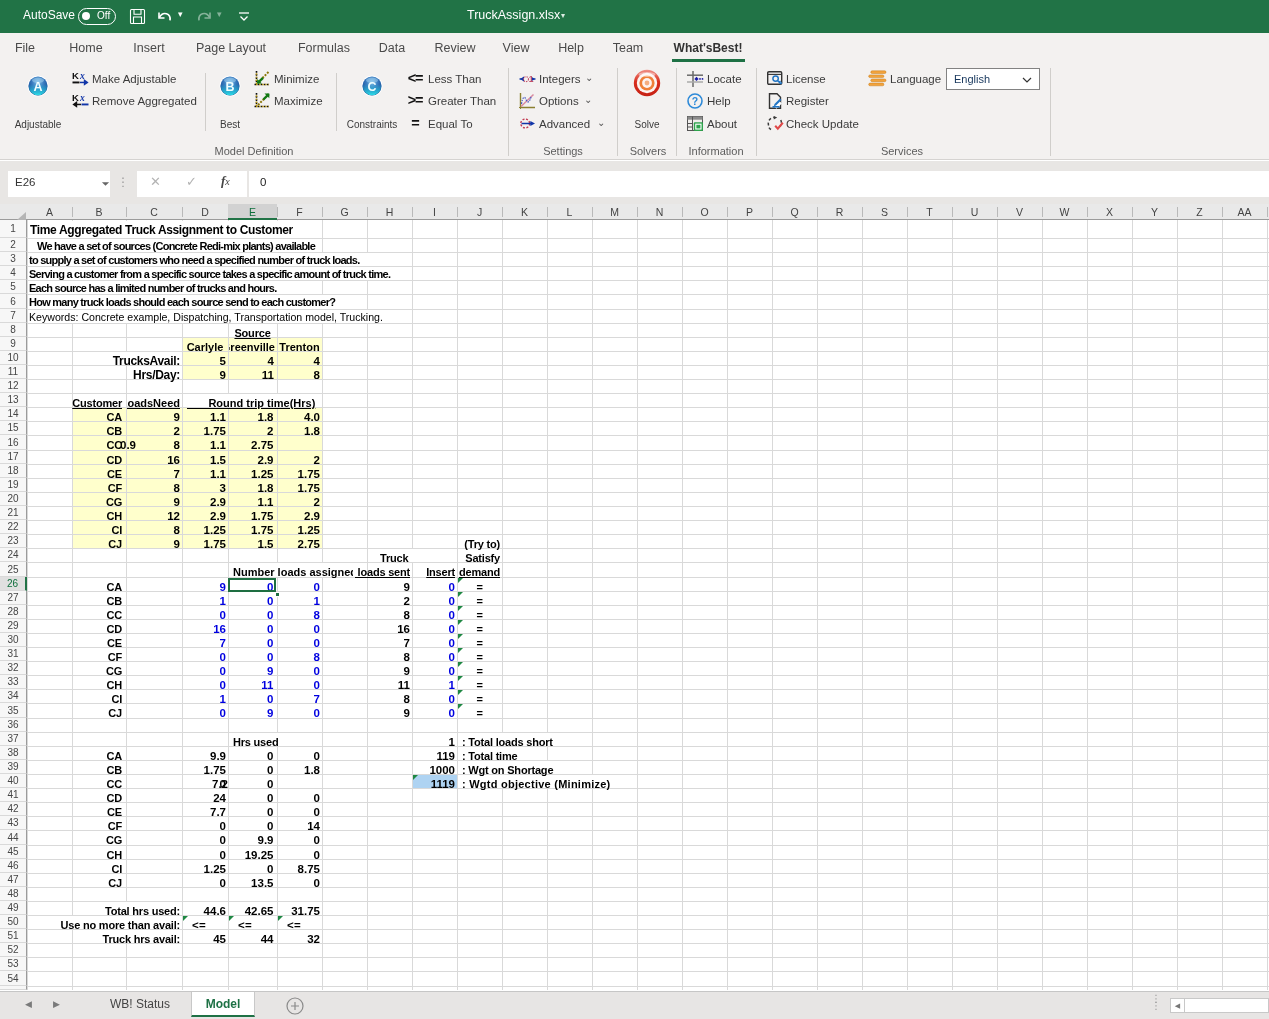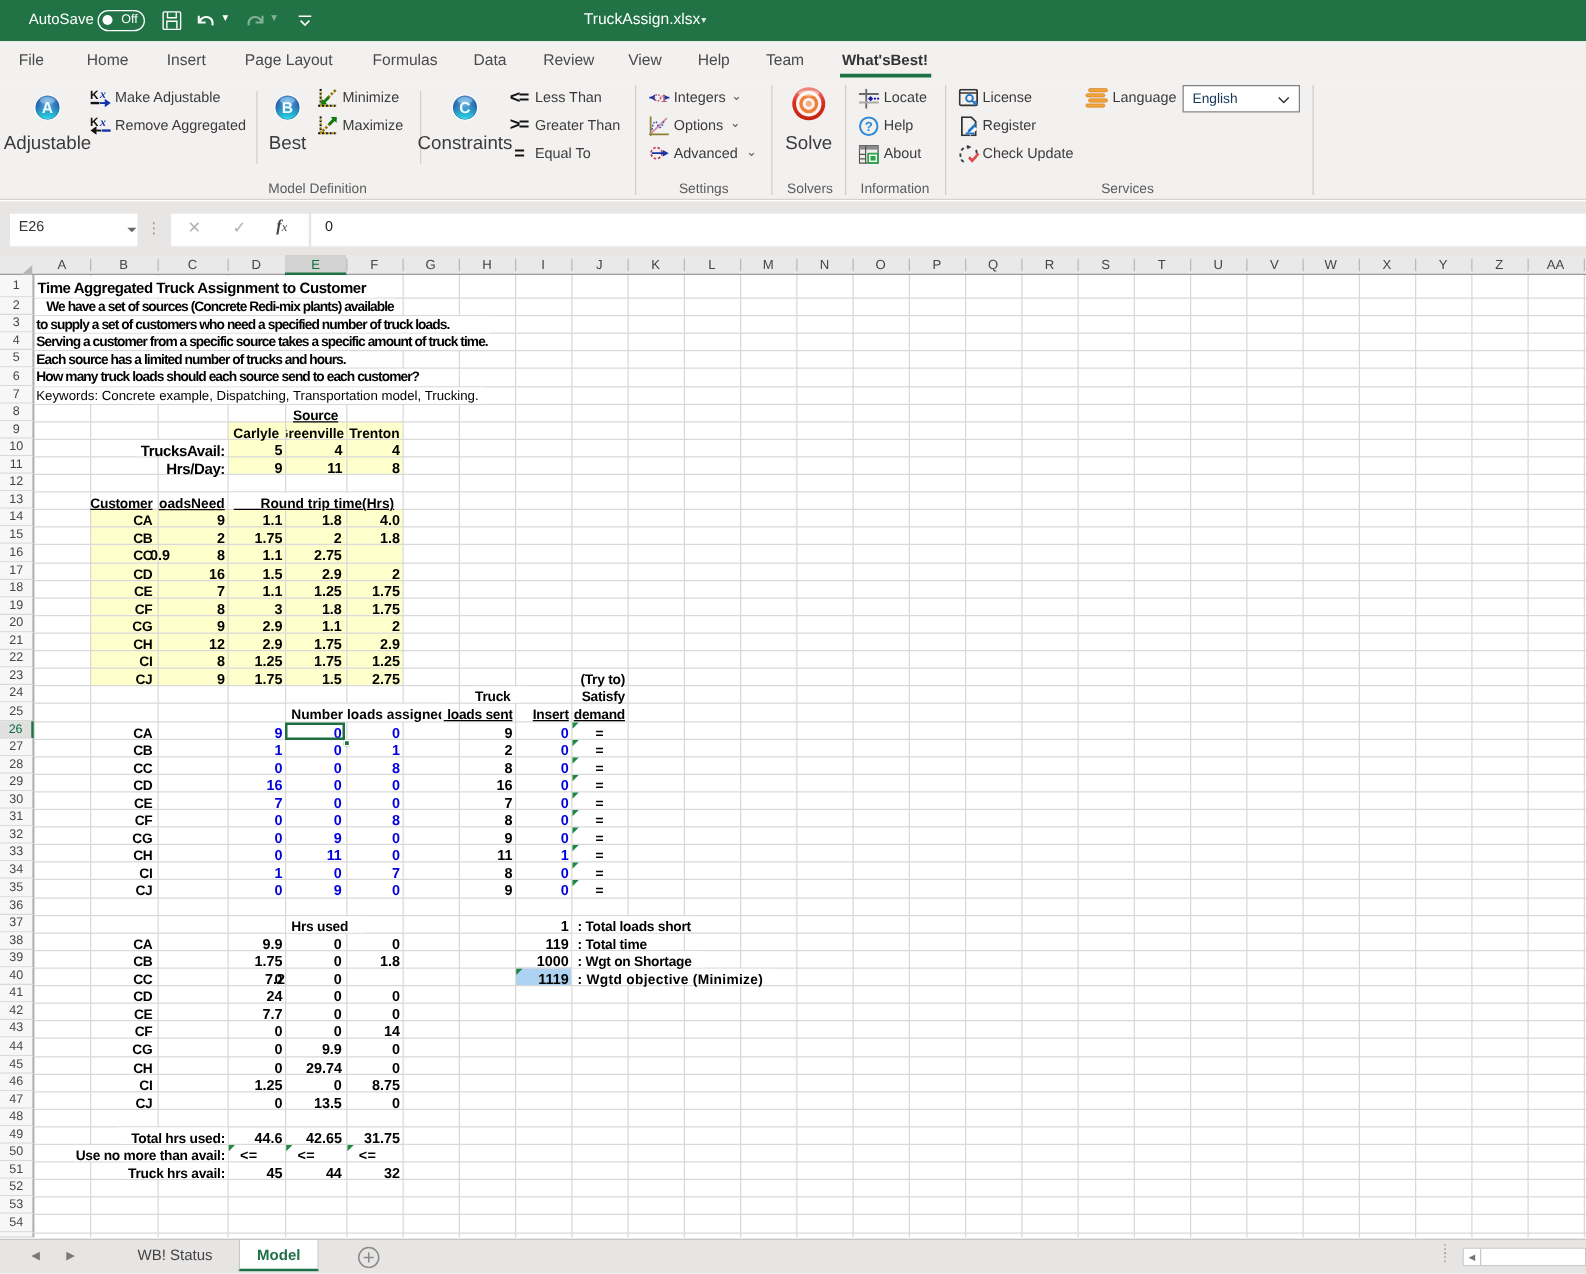--- a/index.html
+++ b/index.html
@@ -16,21 +16,21 @@
 .searchpill{position:absolute;left:784px;top:4px;width:366px;height:24px;background:#b7d1c1;border-radius:2px}
 .searchpill span{position:absolute;left:50px;top:5px;font-size:11.5px;color:#1d5735}
 .tabrow{position:absolute;left:0;top:33px;width:1269px;height:32px;background:#f3f1f0}
 .rtab{position:absolute;top:8px;transform:translateX(-50%);font-size:12.5px;color:#4a4a4a;white-space:nowrap}
 .rtab.active{color:#333;font-weight:bold;font-size:12px}
 .tabunder{position:absolute;left:672px;top:26px;width:73px;height:2.6px;background:#1e7145}
 .ribbon{position:absolute;left:0;top:65px;width:1269px;height:95px;background:#f3f1f0;border-bottom:1px solid #d5d3d1}
 .sepi{position:absolute;top:8px;width:1px;height:58px;background:#d0cecb}
 .sepg{position:absolute;top:3px;width:1px;height:88px;background:#d0cecb}
 .glabel{position:absolute;top:80px;transform:translateX(-50%);font-size:11px;color:#5c5c5c;white-space:nowrap}
-.biglabel{position:absolute;top:41px;transform:translateX(-50%);font-size:15px;color:#3b3b3b;white-space:nowrap}
+.biglabel{position:absolute;top:54px;transform:translateX(-50%);font-size:10px;color:#3b3b3b;white-space:nowrap}
 .slabel{position:absolute;transform:translateY(-53%);font-size:11.5px;color:#3b3b3b;white-space:nowrap}
 .scaret{position:absolute;transform:translateY(-68%);font-size:10px;color:#555}
 .cglyph{position:absolute;transform:translate(-50%,-54%);font-size:14.5px;font-weight:bold;color:#111;letter-spacing:-1.2px}
 .langsel{position:absolute;left:946px;top:3px;width:94px;height:22px;background:#fff;border:1px solid #828282;font-size:11px;color:#16365c;padding:4px 0 0 7px}
 .fbar{position:absolute;left:0;top:161px;width:1269px;height:43px;background:#e8e6e4}
 .namebox{position:absolute;left:8px;top:10px;width:102px;height:26px;background:#fff;font-size:11.5px;color:#333;padding:5px 0 0 7px}
 .fdots{position:absolute;left:117px;top:14px;color:#999;font-size:12px}
 .fxbox{position:absolute;left:137px;top:10px;width:110px;height:26px;background:#fff}
 .finput{position:absolute;left:249px;top:10px;width:1020px;height:26px;background:#fff;font-size:11.5px;color:#222;padding:5px 0 0 11px}
 .colhdr{position:absolute;left:0;top:204px;width:1269px;height:16px;background:#e9e9e9;border-bottom:1px solid #9b9b9b}
@@ -742,21 +742,21 @@
 <div class="ct b" style="left:-78px;top:818px;width:200px;text-align:right;height:14px;line-height:16px">CF</div>
 <div class="ct b num" style="left:26px;top:818px;width:200px;text-align:right;height:14px;line-height:16px">0</div>
 <div class="ct b num" style="left:73.5px;top:818px;width:200px;text-align:right;height:14px;line-height:16px">0</div>
 <div class="ct b num" style="left:120px;top:818px;width:200px;text-align:right;height:14px;line-height:16px">14</div>
 <div class="ct b" style="left:-78px;top:832px;width:200px;text-align:right;height:15px;line-height:17px">CG</div>
 <div class="ct b num" style="left:26px;top:832px;width:200px;text-align:right;height:15px;line-height:17px">0</div>
 <div class="ct b num" style="left:73.5px;top:832px;width:200px;text-align:right;height:15px;line-height:17px">9.9</div>
 <div class="ct b num" style="left:120px;top:832px;width:200px;text-align:right;height:15px;line-height:17px">0</div>
 <div class="ct b" style="left:-78px;top:847px;width:200px;text-align:right;height:14px;line-height:16px">CH</div>
 <div class="ct b num" style="left:26px;top:847px;width:200px;text-align:right;height:14px;line-height:16px">0</div>
-<div class="ct b num" style="left:73.5px;top:847px;width:200px;text-align:right;height:14px;line-height:16px">29.74</div>
+<div class="ct b num" style="left:73.5px;top:847px;width:200px;text-align:right;height:14px;line-height:16px">19.25</div>
 <div class="ct b num" style="left:120px;top:847px;width:200px;text-align:right;height:14px;line-height:16px">0</div>
 <div class="ct b" style="left:-78px;top:861px;width:200px;text-align:right;height:14px;line-height:16px">CI</div>
 <div class="ct b num" style="left:26px;top:861px;width:200px;text-align:right;height:14px;line-height:16px">1.25</div>
 <div class="ct b num" style="left:73.5px;top:861px;width:200px;text-align:right;height:14px;line-height:16px">0</div>
 <div class="ct b num" style="left:120px;top:861px;width:200px;text-align:right;height:14px;line-height:16px">8.75</div>
 <div class="ct b" style="left:-78px;top:875px;width:200px;text-align:right;height:14px;line-height:16px">CJ</div>
 <div class="ct b num" style="left:26px;top:875px;width:200px;text-align:right;height:14px;line-height:16px">0</div>
 <div class="ct b num" style="left:73.5px;top:875px;width:200px;text-align:right;height:14px;line-height:16px">13.5</div>
 <div class="ct b num" style="left:120px;top:875px;width:200px;text-align:right;height:14px;line-height:16px">0</div>
 <div class="ct b" style="left:-20px;top:903px;width:200px;text-align:right;height:14px;line-height:16px">Total hrs used:</div>

